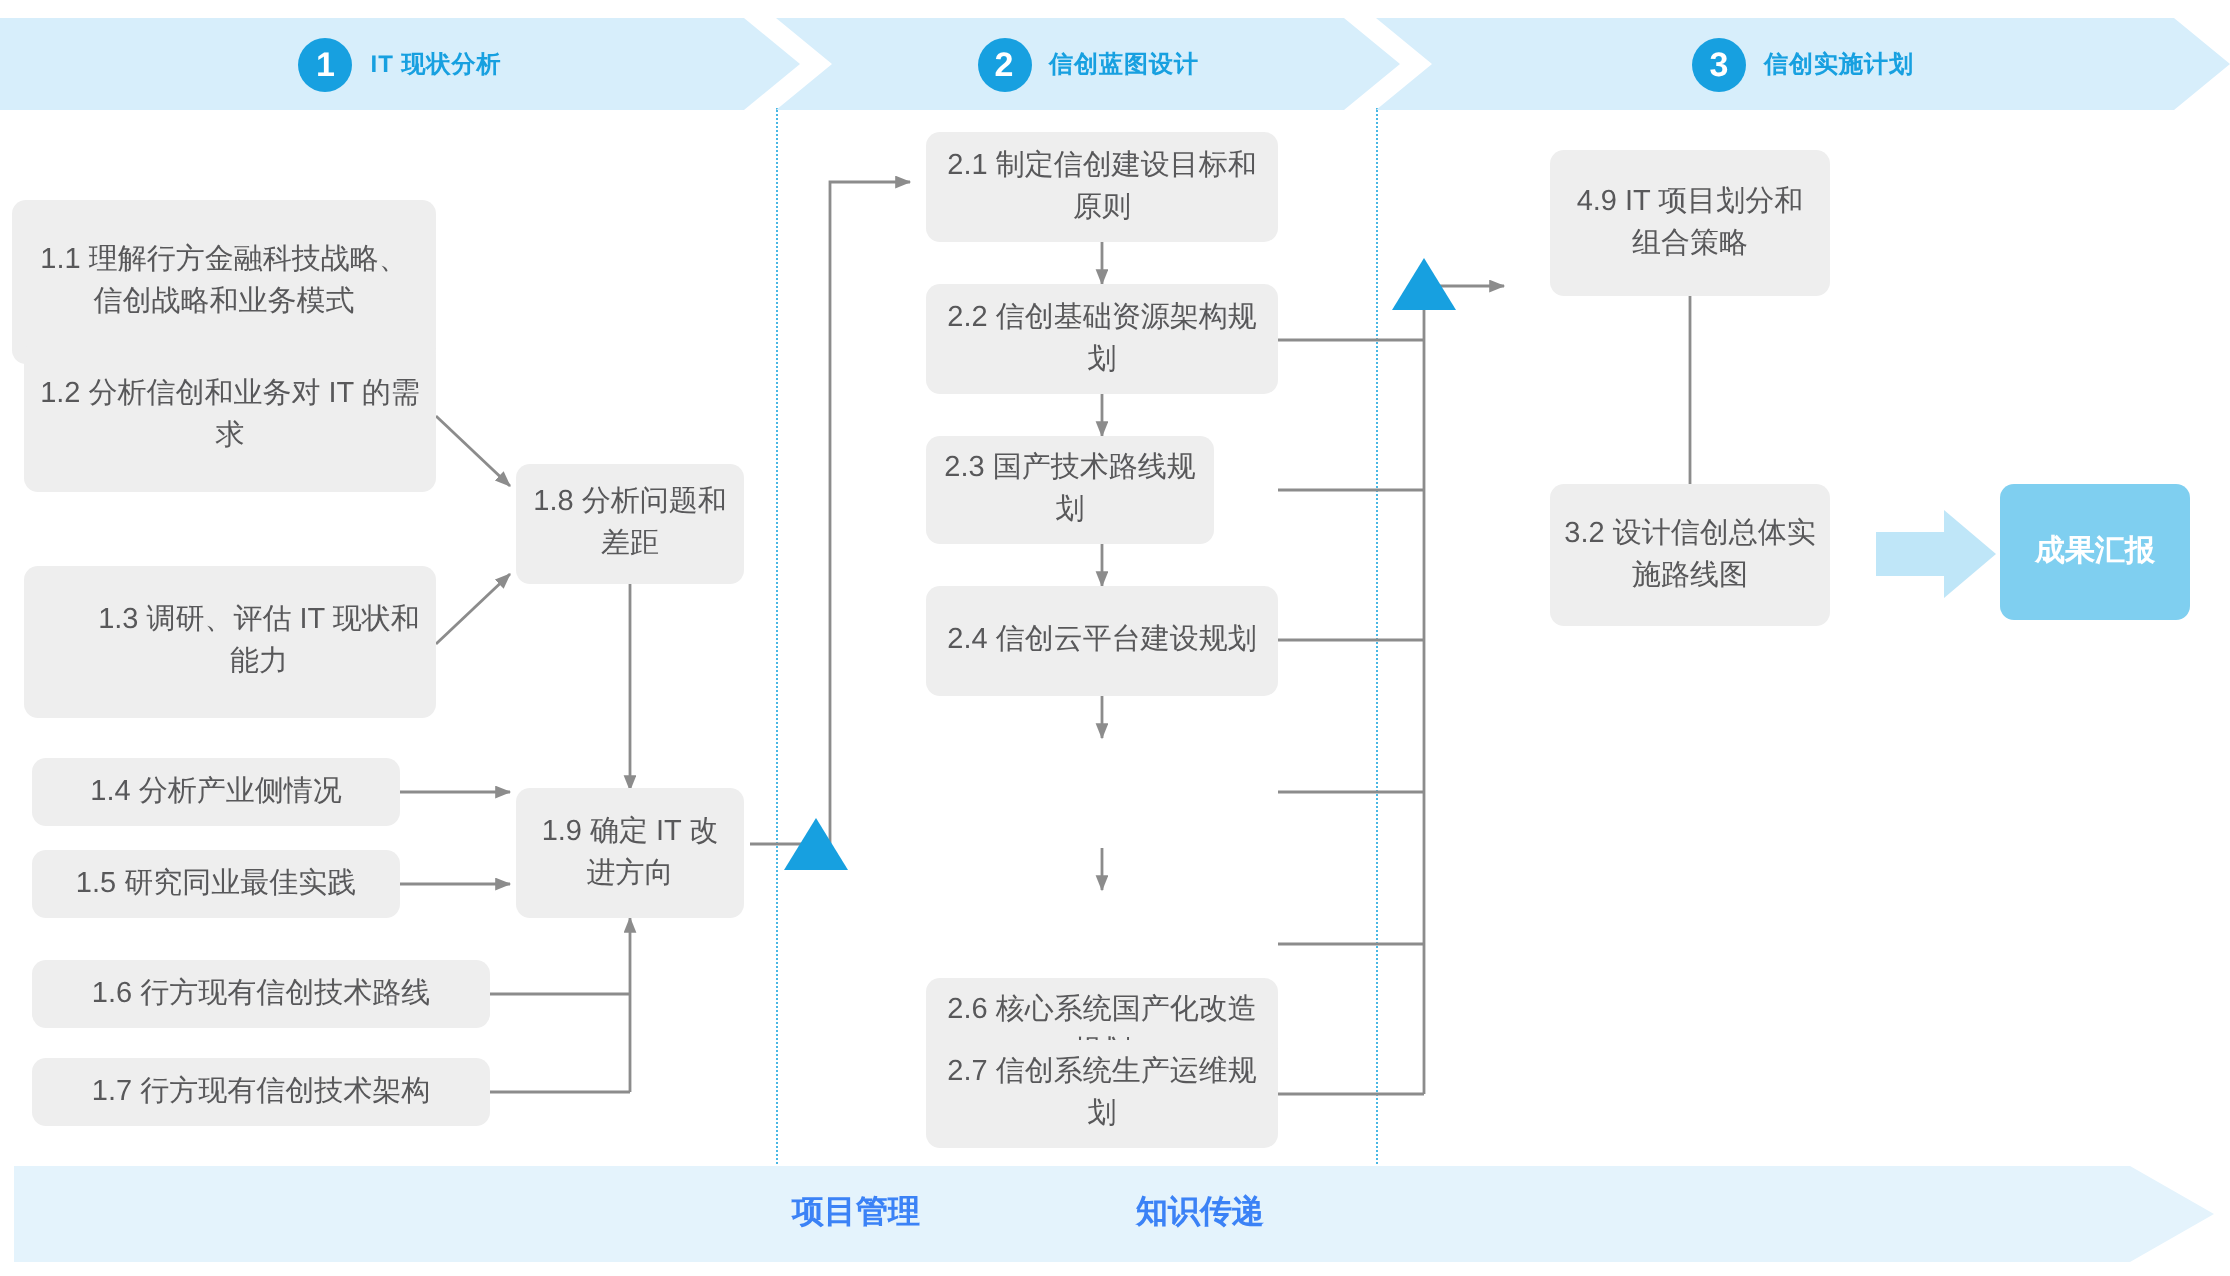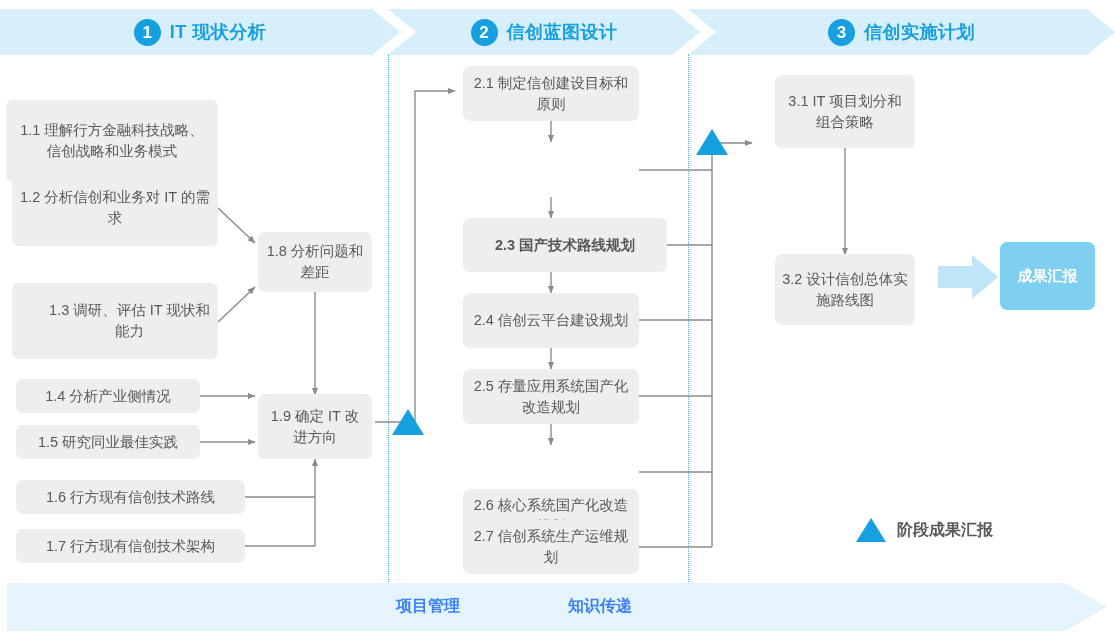--- a/index.html
+++ b/index.html
@@ -31,21 +31,21 @@
     clip-path:polygon(0 0, 399px 0, 427px 23px, 399px 46px, 0 46px, 28px 23px);}
   .phase-inner{display:flex;align-items:center;gap:9px;}
   .phase-num{
     width:27px;height:27px;border-radius:50%;
     background:#17a0e0;color:#ffffff;
     font-size:17px;font-weight:bold;
     display:flex;align-items:center;justify-content:center;
     line-height:1;
   }
   .phase-title{
-    color:#17a0e0;font-size:18px;font-weight:bold;white-space:nowrap;
+    color:#17a0e0;font-size:12px;font-weight:bold;white-space:nowrap;
     letter-spacing:.5px;
   }
   
   .col-divider{
     position:absolute;width:0;border-left:1px dotted #49b7e4;
   }
   
   .box{
     position:absolute;
     background:#eeeeee;
@@ -208,49 +208,45 @@
   <div class="box" style="left:258px;top:232px;width:114px;height:60px;">
     <span>1.8 分析问题和差距</span>
   </div>
   <div class="box" style="left:258px;top:394px;width:114px;height:65px;">
     <span>1.9 确定 IT 改进方向</span>
   </div>
 
   <div class="box" style="left:463px;top:66px;width:176px;height:55px;">
     <span>2.1 制定信创建设目标和原则</span>
   </div>
-  <div class="box" style="left:463px;top:218px;width:204px;height:54px;font-weight:bold;">
+  <div class="box" style="left:463px;top:142px;width:176px;height:55px;">
+    <span>2.2 信创基础资源架构规划</span>
+  </div>
+  <div class="box" style="left:463px;top:218px;width:144px;height:54px;">
     <span>2.3 国产技术路线规划</span>
   </div>
   <div class="box" style="left:463px;top:293px;width:176px;height:55px;">
     <span>2.4 信创云平台建设规划</span>
   </div>
-  <div class="box" style="left:463px;top:369px;width:176px;height:55px;">
-    <span>2.5 存量应用系统国产化改造规划</span>
-  </div>
   <div class="box" style="left:463px;top:445px;width:176px;height:54px;margin-top:44px;">
     <span>2.6 核心系统国产化改造规划</span>
   </div>
   <div class="box" style="left:463px;top:520px;width:176px;height:54px;">
     <span>2.7 信创系统生产运维规划</span>
   </div>
 
   <div class="box" style="left:775px;top:75px;width:140px;height:73px;">
-    <span>3.1 IT 项目划分和组合策略</span>
-  </div>
-  <div class="box" style="left:775px;top:242px;width:140px;height:71px;margin-top:12px;">
+    <span>4.9 IT 项目划分和组合策略</span>
+  </div>
+  <div class="box" style="left:775px;top:242px;width:140px;height:71px;">
     <span>3.2 设计信创总体实施路线图</span>
   </div>
 
   <div class="result-box" style="left:1000px;top:242px;width:95px;height:68px;">
     <span>成果汇报</span>
   </div>
 
-  <div id="legend">
-    <div class="tri-legend"></div>
-    <div class="legend-label">阶段成果汇报</div>
-  </div>
 
   <div id="bottom-band"></div>
   <div class="bottom-label" style="left:396px;">项目管理</div>
   <div class="bottom-label" style="left:568px;">知识传递</div>
 
 </div>
 
 </body></html>

